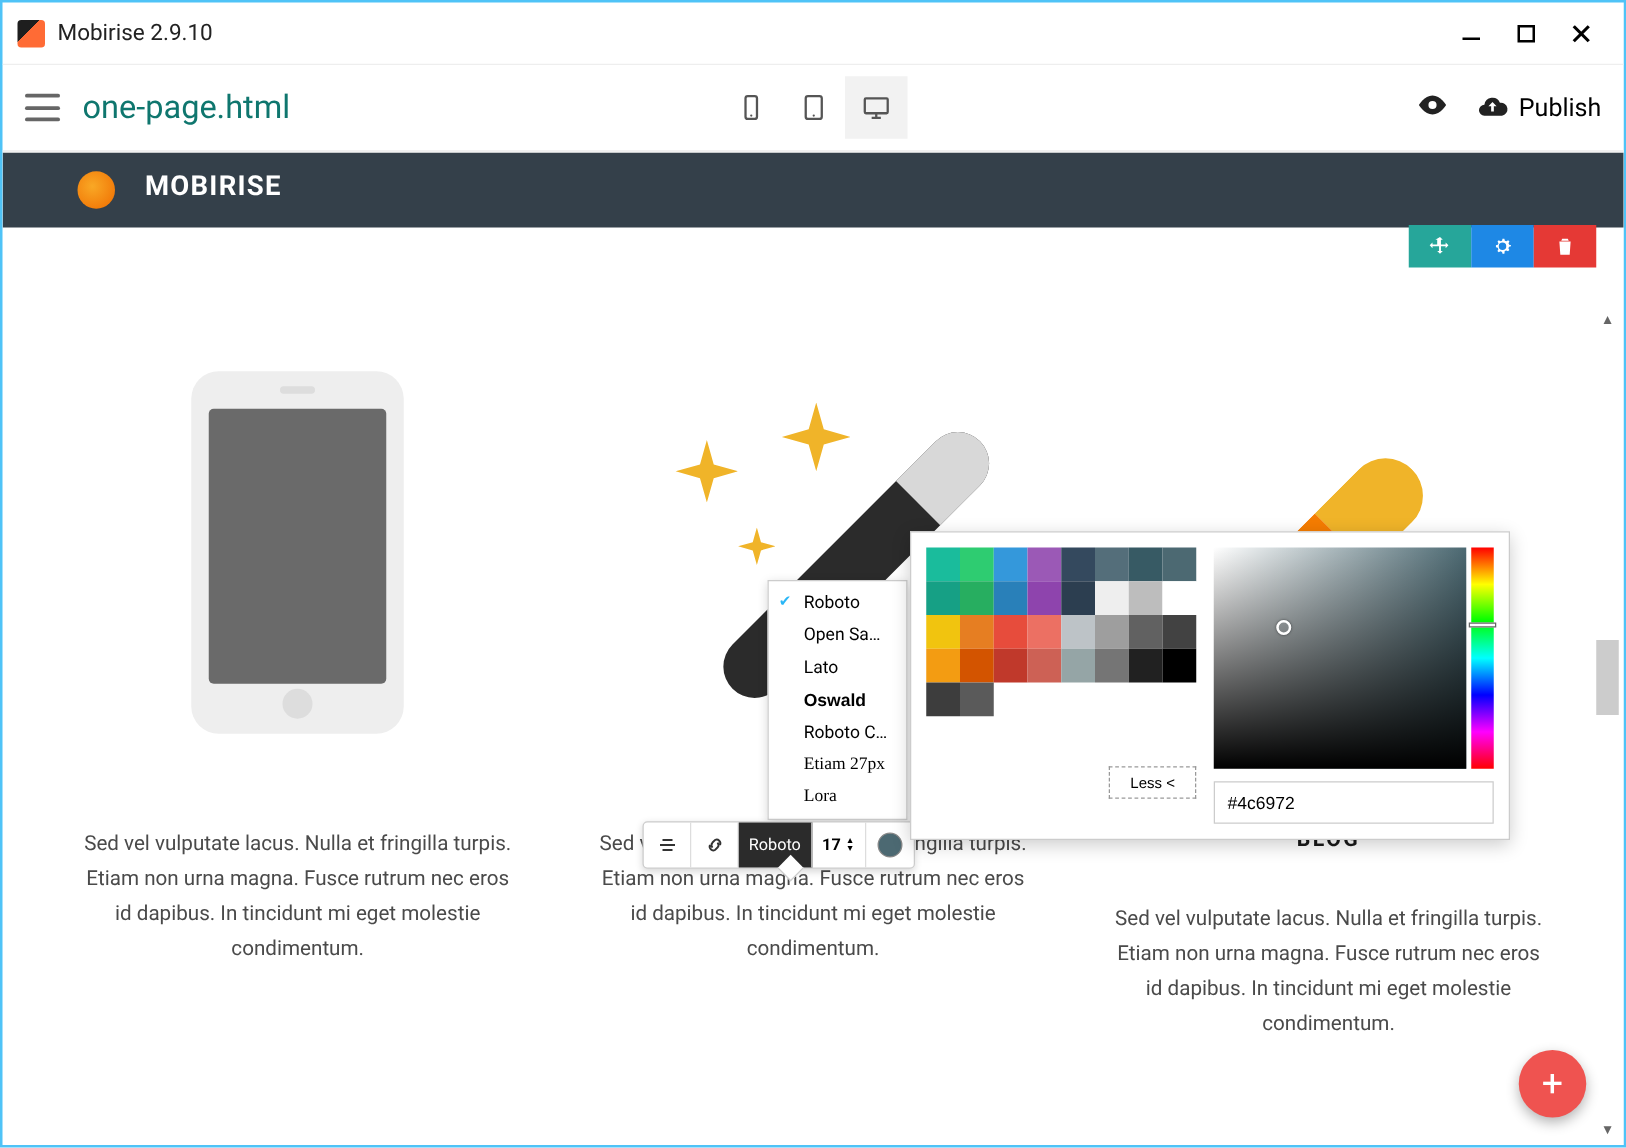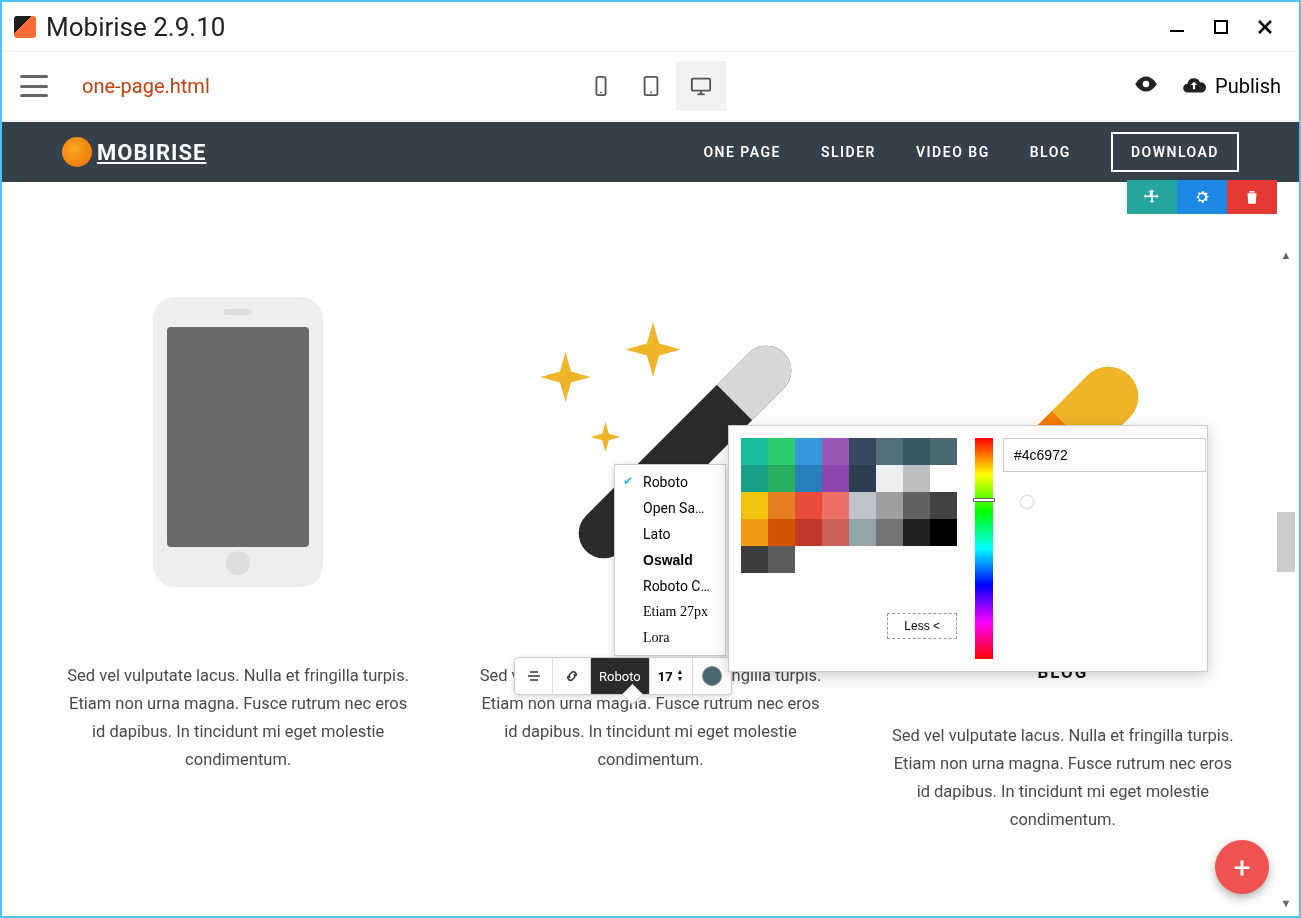--- a/index.html
+++ b/index.html
@@ -1,43 +1,43 @@
 <!DOCTYPE html>
 <html><head>
 <meta charset="utf-8">
 <style>
 * { box-sizing: border-box; margin: 0; padding: 0; }
 body { font-family: -apple-system, "Segoe UI", Roboto, sans-serif; width: 1301px; height: 918px; overflow: hidden; border: 2px solid #4fc3f7; position: relative; background: #fff; }
 
 
 .titlebar { height: 50px; display: flex; align-items: center; padding: 0 12px; border-bottom: 1px solid #eee; }
 .titlebar .logo { width: 22px; height: 22px; background: linear-gradient(135deg,#1e1e1e 40%, #ff6b35 40%); border-radius: 3px; margin-right: 10px; }
-.titlebar .title { font-size: 26px; color: #222; flex: 1; }
+.titlebar .title { font-size: 18px; color: #222; flex: 1; }
 .winbtn { width: 44px; height: 44px; display: flex; align-items: center; justify-content: center; font-size: 20px; cursor: pointer; }
 .winbtn svg { width: 18px; height: 18px; }
 
 
 .toolbar { height: 70px; display: flex; align-items: center; padding: 0 18px; border-bottom: 2px solid #f0f0f0; }
 .hamburger { width: 28px; height: 22px; display: flex; flex-direction: column; justify-content: space-between; margin-right: 18px; cursor: pointer; }
 .hamburger span { height: 3px; background: #666; border-radius: 2px; }
-.filename { font-size: 20px; color: #c2410c; margin-left: 16px; }
+.filename { font-size: 26px; color: #0f766e; }
 .device-btns { position: absolute; left: 50%; transform: translateX(-50%); display: flex; }
 .device-btn { width: 50px; height: 50px; display: flex; align-items: center; justify-content: center; cursor: pointer; }
 .device-btn.active { background: #f2f2f2; }
 .device-btn svg { width: 22px; height: 22px; stroke: #555; fill: none; stroke-width: 2; }
 .toolbar-right { margin-left: auto; display: flex; align-items: center; gap: 22px; }
 .toolbar-right svg { width: 26px; height: 26px; fill: #222; }
 .publish { display: flex; align-items: center; gap: 8px; font-size: 20px; cursor: pointer; }
 
 
 .content { position: relative; height: 796px; overflow: hidden; }
 
 
 .sitenav { height: 60px; background: #34404a; display: flex; align-items: center; padding: 0 60px; color: #fff; }
-.sitenav .brand { display: flex; align-items: center; gap: 5px; text-decoration: underline; }
+.sitenav .brand { display: flex; gap: 24px; }
 .sitenav .brand-circle { width: 30px; height: 30px; border-radius: 50%; background: radial-gradient(circle at 40% 40%, #f9a825, #ef6c00); }
 .sitenav .brand-text { font-size: 22px; font-weight: 700; letter-spacing: 1px; }
 .sitenav .navlinks { margin-left: auto; display: flex; gap: 40px; align-items: center; font-size: 14px; letter-spacing: 1.5px; font-weight: 600; }
 .sitenav .navlinks a { color: #fff; text-decoration: none; cursor: pointer; }
 .sitenav .dl-btn { border: 2px solid #fff; padding: 10px 18px; }
 
 
 .block-actions { position: absolute; top: 58px; right: 22px; display: flex; }
 .block-actions .ba { width: 50px; height: 34px; display: flex; align-items: center; justify-content: center; color: #fff; cursor: pointer; }
 .ba-move { background: #26a69a; }
@@ -89,21 +89,21 @@
 .font-dd .fitem { padding: 5px 12px 5px 28px; font-size: 14px; cursor: pointer; position: relative; white-space: nowrap; overflow: hidden; text-overflow: ellipsis; }
 .font-dd .fitem.sel::before { content:'✔'; position:absolute; left:8px; color:#29b6f6; font-size:12px; }
 .font-dd .fitem.oswald { font-family: 'Arial Narrow', sans-serif; font-weight:700; }
 
 
 .colorpicker { position: absolute; left: 726px; top: 303px; width: 480px; height: 247px; background: #fff; border: 1px solid #ccc; box-shadow: 0 4px 14px rgba(0,0,0,.2); display: flex; padding: 12px; gap: 14px; }
 .cp-left { width: 216px; }
 .palette { display: flex; flex-wrap: wrap; width: 216px; }
 .palette .sw { width: 27px; height: 27px; cursor: pointer; }
 .less-btn { float: right; margin-top: 40px; font-size: 12px; border: 1px dashed #999; padding: 5px 16px; cursor: pointer; background:#fff; }
-.cp-right { flex: 1; display: flex; flex-direction: row; gap: 10px; }
+.cp-right { flex: 1; display: flex; flex-direction: column; gap: 10px; }
 .sv-grad { flex: 1; position: relative; display: flex; }
 .sv-box { flex: 1; position: relative; background: linear-gradient(to bottom, transparent, #000), linear-gradient(to right, #fff, #4c6972); }
 .sv-cursor { position: absolute; width: 12px; height: 12px; border: 2px solid #fff; border-radius: 50%; top: 58px; left: 50px; box-shadow: 0 0 2px rgba(0,0,0,.6); }
 .hue { width: 18px; background: linear-gradient(to bottom, #f00,#ff0,#0f0,#0ff,#00f,#f0f,#f00); margin-left: 4px; position: relative; }
 .hue-cursor { position:absolute; left:-2px; width:22px; height:4px; background:#fff; top:60px; border:1px solid #666; }
 .hex-input { height: 34px; border: 1px solid #ccc; padding: 0 10px; font-size: 14px; }
 
 
 .fab { position: absolute; bottom: 24px; right: 30px; width: 54px; height: 54px; border-radius: 50%; background: #ef5350; color: #fff; font-size: 30px; display: flex; align-items: center; justify-content: center; box-shadow: 0 4px 10px rgba(0,0,0,.3); cursor: pointer; }
 
@@ -179,27 +179,20 @@
     </div>
   </div>
 </div>
 
 <div class="content">
 
   <div class="sitenav">
     <div class="brand">
       <div class="brand-circle"></div>
       <div class="brand-text">MOBIRISE</div>
-    </div>
-    <div class="navlinks">
-      <a>ONE PAGE</a>
-      <a>SLIDER</a>
-      <a>VIDEO BG</a>
-      <a>BLOG</a>
-      <a class="dl-btn">DOWNLOAD</a>
     </div>
   </div>
 
   <div class="block-actions">
     <div class="ba ba-move">
         <svg viewBox="0 0 24 24">
           <path d="M12 2l3 3h-2v5h5V8l3 3-3 3v-2h-5v5h2l-3 3-3-3h2v-5H4v2l-3-3 3-3v2h5V5H7z"></path>
         </svg>
       </div>
     <div class="ba ba-gear">

